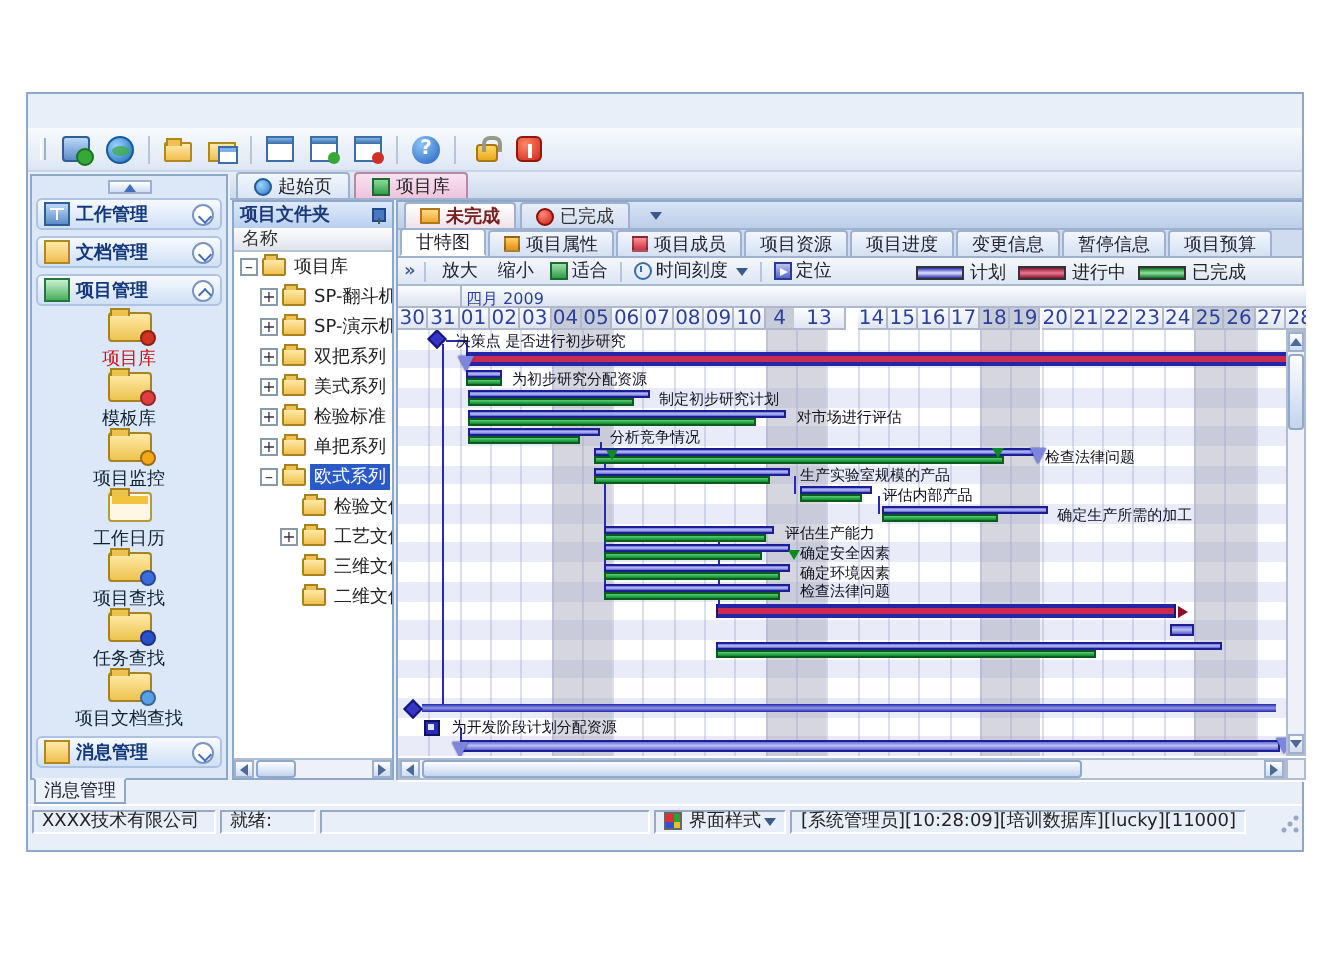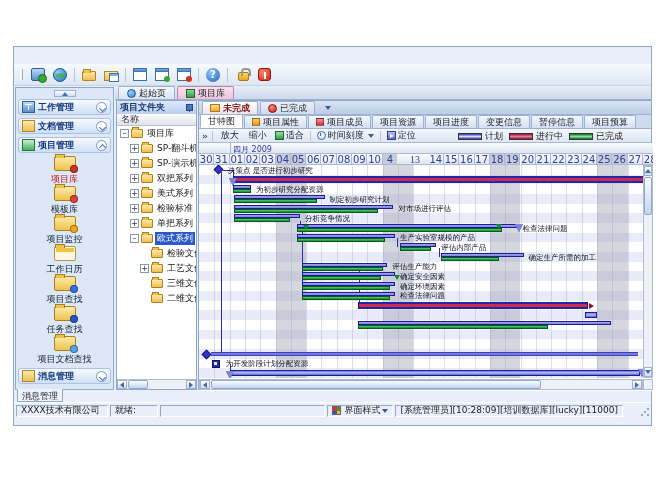--- a/index.html
+++ b/index.html
@@ -453,21 +453,21 @@
           <span class="dcell" style="left: 61.24px; width: 15.31px;">03</span>
           <span class="dcell we" style="left: 76.55px; width: 15.31px;">04</span>
           <span class="dcell we" style="left: 91.86px; width: 15.31px;">05</span>
           <span class="dcell" style="left: 107.17px; width: 15.31px;">06</span>
           <span class="dcell" style="left: 122.48px; width: 15.31px;">07</span>
           <span class="dcell" style="left: 137.79px; width: 15.31px;">08</span>
           <span class="dcell" style="left: 153.1px; width: 15.31px;">09</span>
           <span class="dcell" style="left: 168.41px; width: 15.31px;">10</span>
           <span class="dcell we" style="left: 183.72px; width: 15.31px;">4</span>
           <span class="dcell we" style="left: 199.03px; width: 15.31px;">12</span>
-          <span class="dcell" style="left: 198px; width: 37px; font-family: Liberation Serif, serif;">13</span>
+          <span class="dcell" style="left: 198px; width: 26px;">13</span>
           <span class="dcell" style="left: 229.65px; width: 15.31px;">14</span>
           <span class="dcell" style="left: 244.96px; width: 15.31px;">15</span>
           <span class="dcell" style="left: 260.27px; width: 15.31px;">16</span>
           <span class="dcell" style="left: 275.58px; width: 15.31px;">17</span>
           <span class="dcell we" style="left: 290.89px; width: 15.31px;">18</span>
           <span class="dcell we" style="left: 306.2px; width: 15.31px;">19</span>
           <span class="dcell" style="left: 321.51px; width: 15.31px;">20</span>
           <span class="dcell" style="left: 336.82px; width: 15.31px;">21</span>
           <span class="dcell" style="left: 352.13px; width: 15.31px;">22</span>
           <span class="dcell" style="left: 367.44px; width: 15.31px;">23</span>

